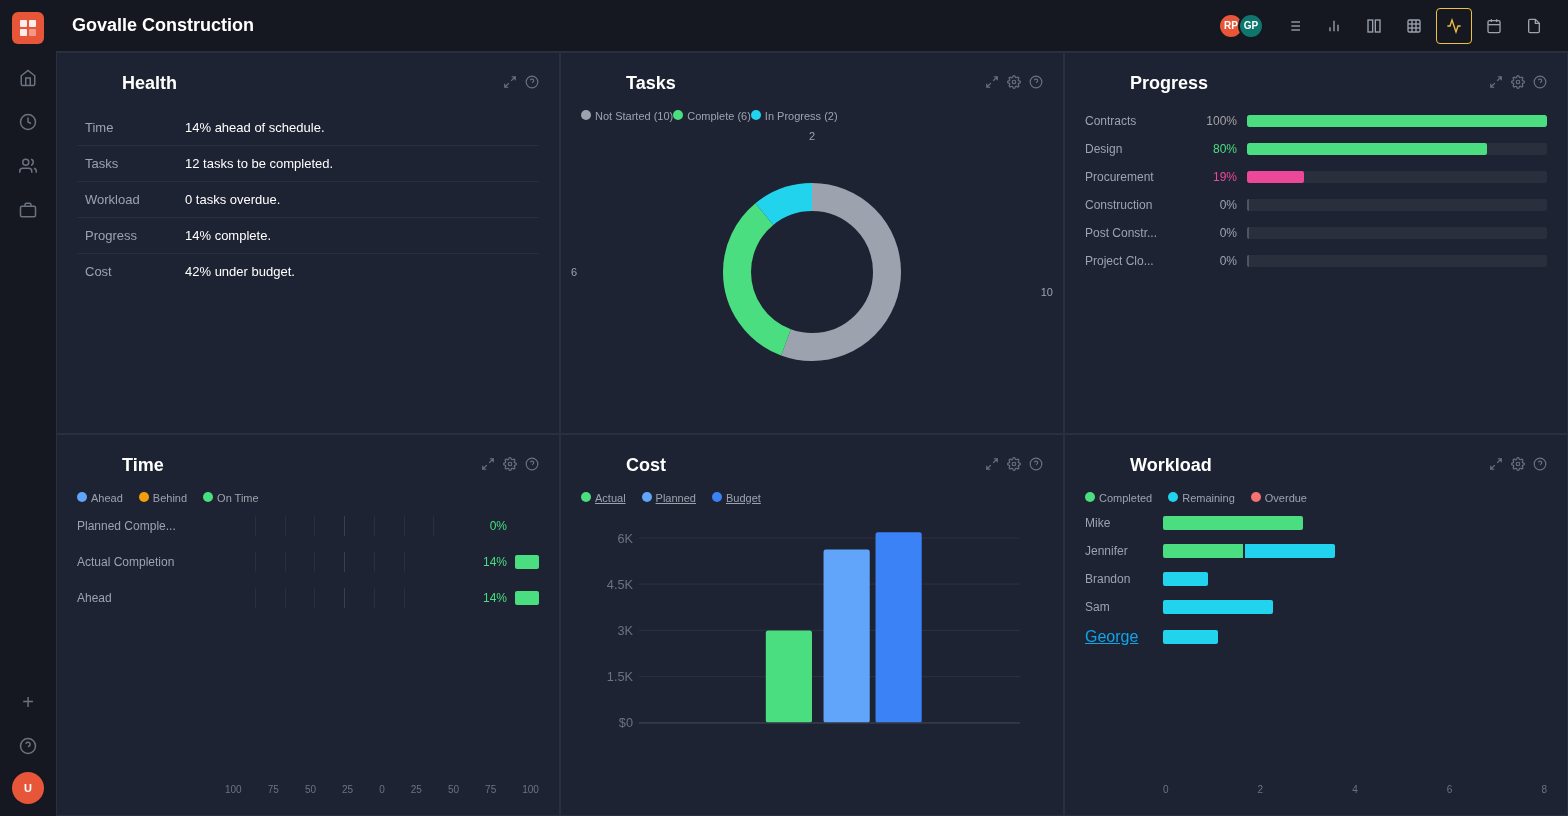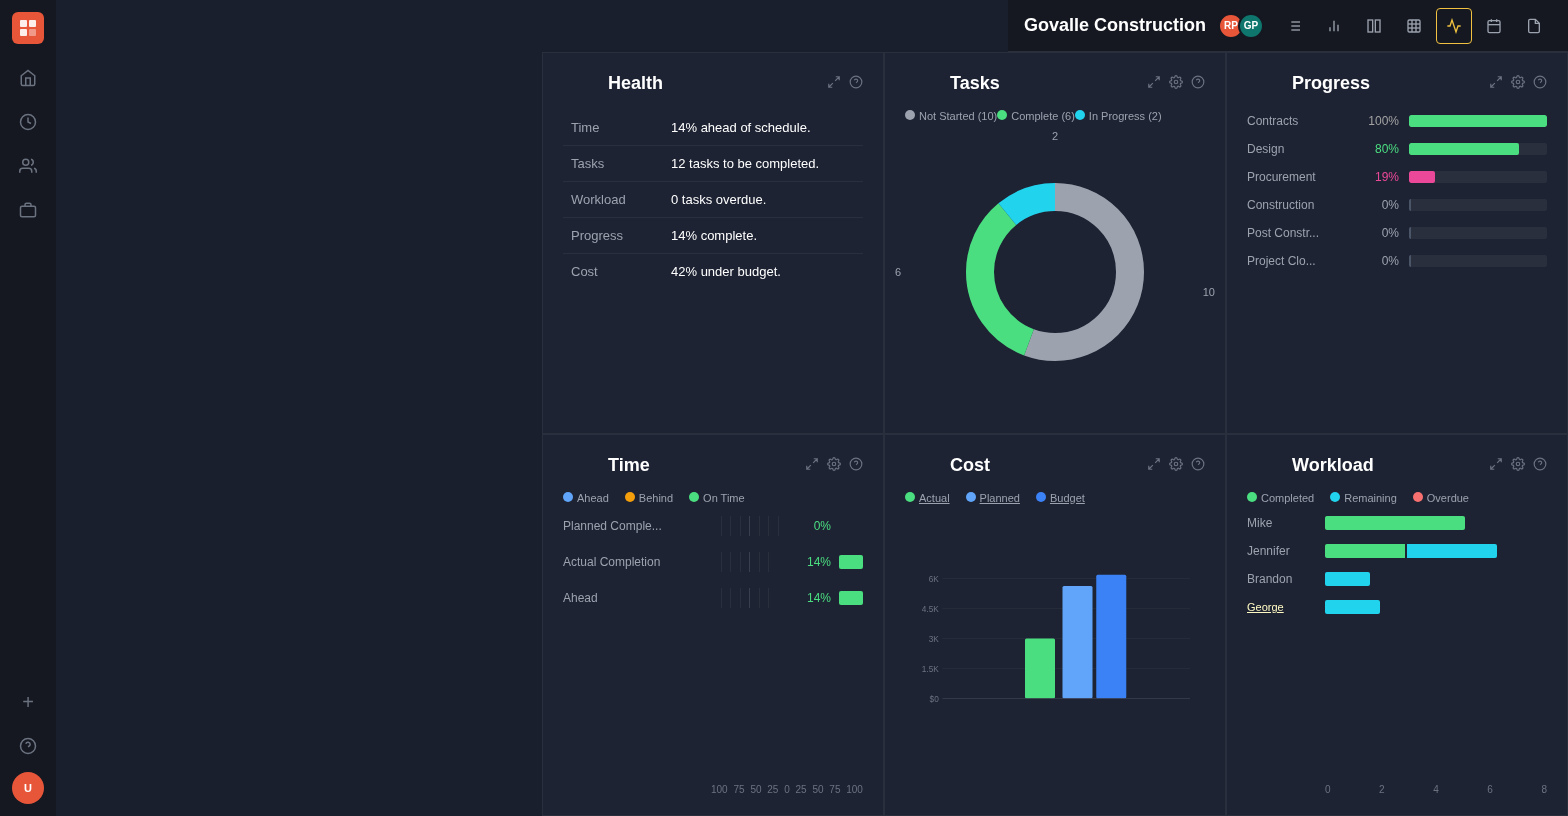--- a/index.html
+++ b/index.html
@@ -7,21 +7,21 @@
 
     
     .sidebar { width: 56px; background: #151820; display: flex; flex-direction: column; align-items: center; padding: 12px 0; gap: 8px; flex-shrink: 0; }
     .sidebar-logo { width: 32px; height: 32px; background: #e8563a; border-radius: 6px; display: flex; align-items: center; justify-content: center; font-size: 11px; font-weight: bold; color: #fff; margin-bottom: 8px; }
     .sidebar-icon { width: 36px; height: 36px; display: flex; align-items: center; justify-content: center; border-radius: 6px; cursor: pointer; color: #6b7280; font-size: 16px; }
     .sidebar-spacer { flex: 1; }
     .sidebar-bottom { display: flex; flex-direction: column; align-items: center; gap: 8px; }
     .sidebar-avatar { width: 32px; height: 32px; border-radius: 50%; background: #e8563a; display: flex; align-items: center; justify-content: center; font-size: 11px; font-weight: bold; }
 
     
-    .main { flex: 1; display: flex; flex-direction: column; overflow: hidden; align-items: flex-end; }
+    .main { flex: 1; display: flex; flex-direction: column; overflow: hidden; }
 
     
     .topbar { height: 52px; background: #151820; display: flex; align-items: center; padding: 0 16px; gap: 12px; border-bottom: 1px solid #2a2f3e; flex-shrink: 0; }
     .project-title { font-size: 18px; font-weight: 600; color: #fff; flex: 1; }
     .avatar-group { display: flex; gap: -4px; }
     .avatar-sm { width: 26px; height: 26px; border-radius: 50%; border: 2px solid #151820; display: flex; align-items: center; justify-content: center; font-size: 10px; font-weight: bold; }
     .av1 { background: #e8563a; }
     .av2 { background: #0f766e; margin-left: -6px; }
     .toolbar-icons { display: flex; gap: 4px; }
     .toolbar-btn { width: 36px; height: 36px; display: flex; align-items: center; justify-content: center; border-radius: 4px; cursor: pointer; color: #9ca3af; font-size: 14px; background: transparent; border: none; }
@@ -544,23 +544,29 @@
             </div>
           </div>
 
           <div style="display:flex; align-items:center; gap:8px;">
             <div style="width:70px; color:#9ca3af; font-size:12px;">Brandon</div>
             <div style="flex:1; display:flex; gap:2px; height:14px;">
               <div style="width:45px; height:14px; background:#22d3ee; border-radius:2px;"></div>
             </div>
           </div>
 
-
-          <div style="display:flex; align-items:center; gap:8px;">
-            <div style="width:70px; color:#fef9c3; font-size:11px;text-decoration:underline;">George</div>
+          <div style="display:flex; align-items:center; gap:8px;">
+            <div style="width:70px; color:#9ca3af; font-size:12px;">Sam</div>
+            <div style="flex:1; display:flex; gap:2px; height:14px;">
+              <div style="width:110px; height:14px; background:#22d3ee; border-radius:2px;"></div>
+            </div>
+          </div>
+
+          <div style="display:flex; align-items:center; gap:8px;">
+            <div style="width:70px; color:#0ea5e9; font-size:16px;text-decoration:underline;">George</div>
             <div style="flex:1; display:flex; gap:2px; height:14px;">
               <div style="width:55px; height:14px; background:#22d3ee; border-radius:2px;"></div>
             </div>
           </div>
         </div>
 
         <div style="display:flex; justify-content:space-between; padding-left:78px; font-size:10px; color:#6b7280; margin-top:8px;">
           <span>0</span>
           <span>2</span>
           <span>4</span>

